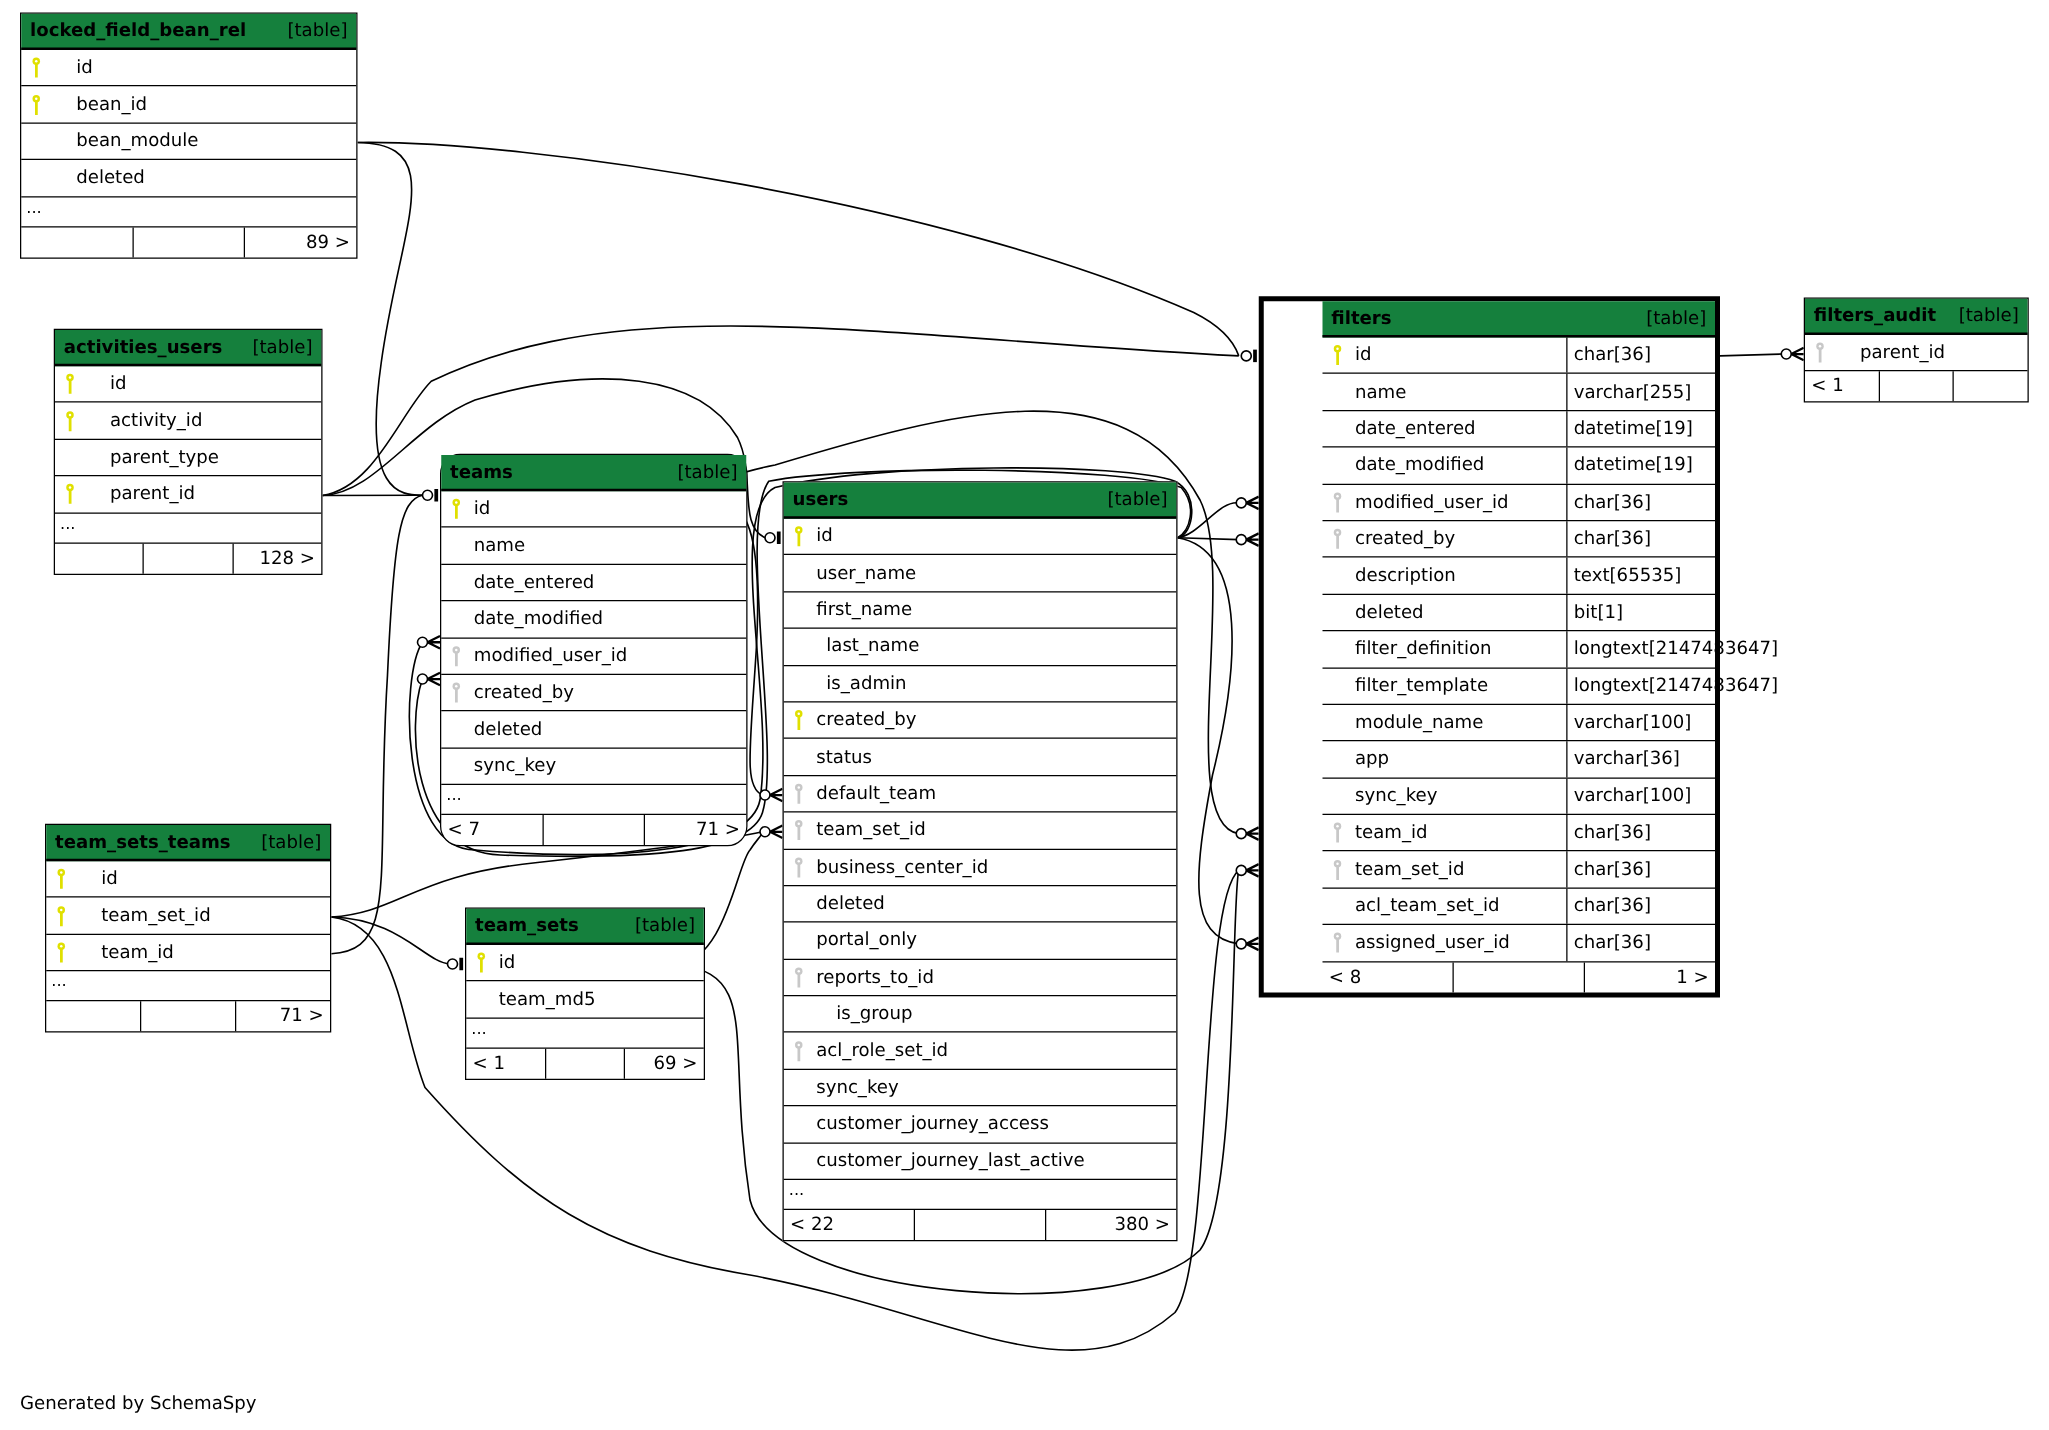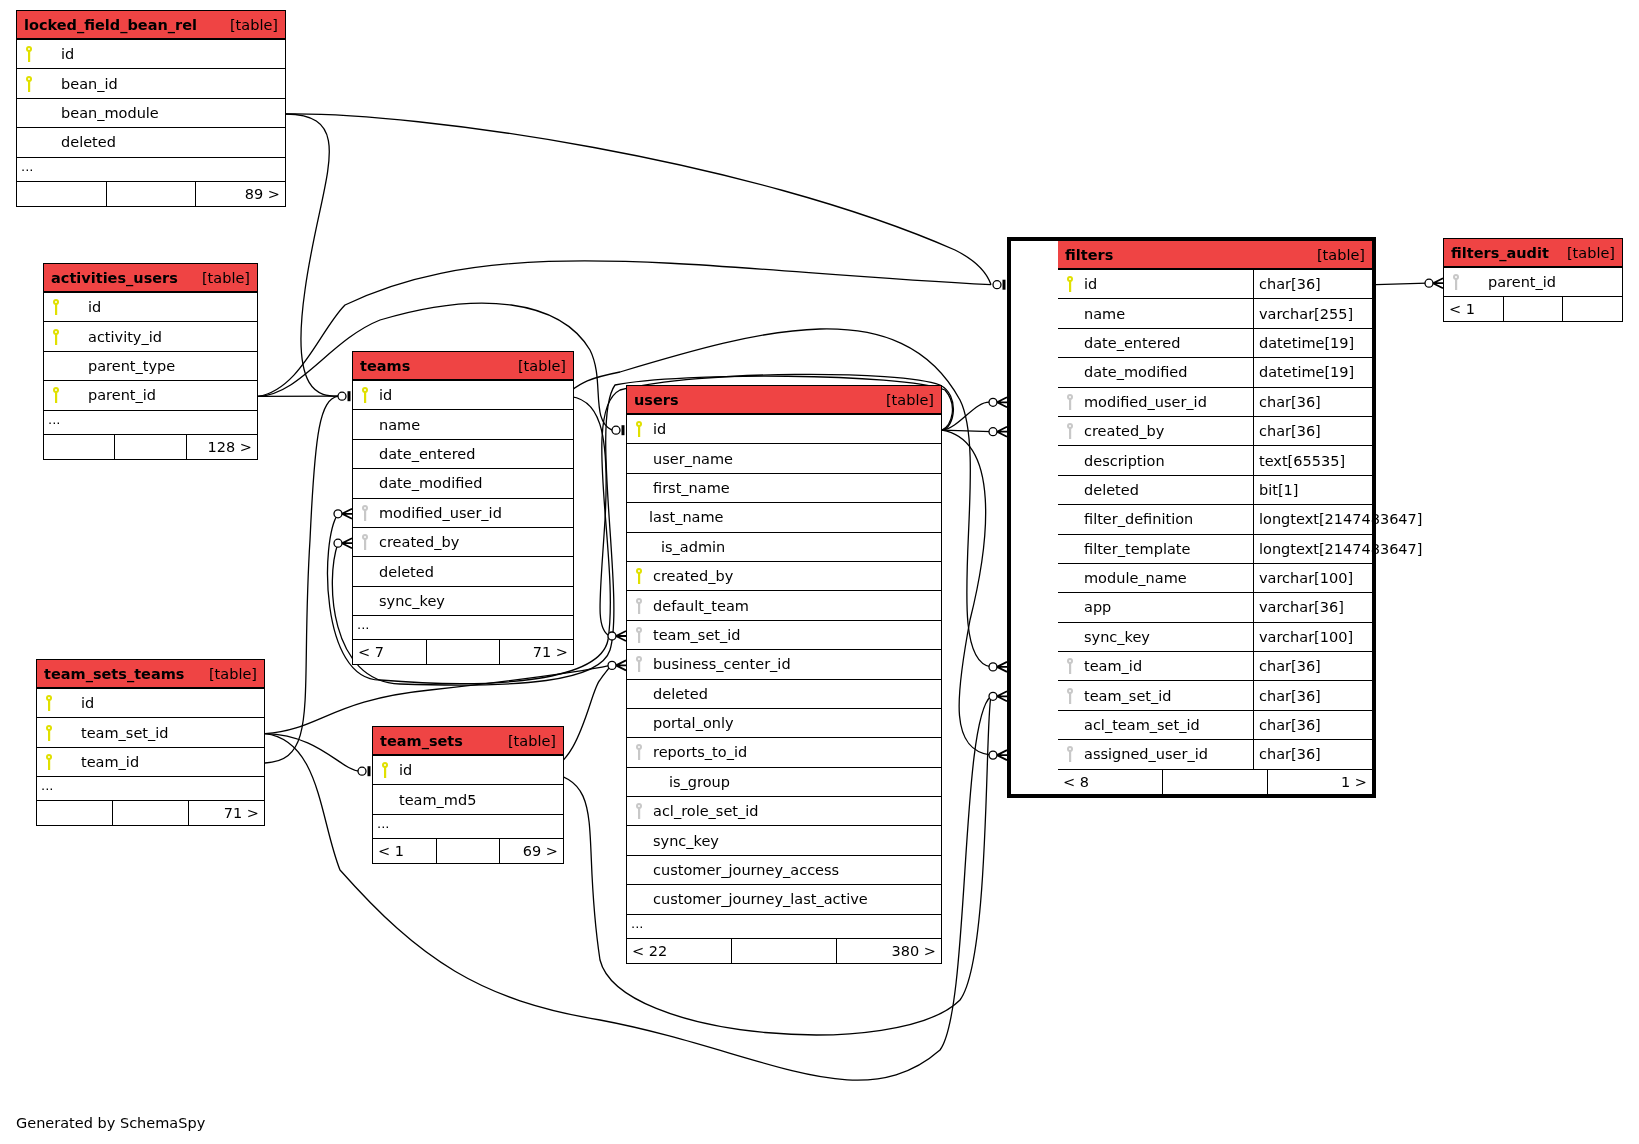--- a/index.html
+++ b/index.html
@@ -1,21 +1,21 @@
 <!DOCTYPE html>
 <html><head>
 <meta charset="utf-8">
 <style>
   html, body { margin:0; padding:0; background:#ffffff; }
   body { width:1639px; height:1144px; position:relative; overflow:hidden;
          font-family:"DejaVu Sans", sans-serif; font-size:14.5px; color:#000; }
   #edges { position:absolute; left:0; top:0; width:1639px; height:1144px; }
   .tbl { position:absolute; border:1.5px solid #000; background:#fff; box-sizing:border-box; }
   .tbl.focus { border:4px solid #000; }
-  .hdr { height:29px; background:#ef4444; border-bottom:2px solid #000; display:flex;
+  .hdr { height:29px; background:#15803d; border-bottom:2px solid #000; display:flex;
          justify-content:space-between; align-items:center; padding:0 7px; box-sizing:border-box; }
   .hdr .tname { font-weight:bold; }
   .row { height:29.4px; border-bottom:1.5px solid #000; display:flex; align-items:center;
          box-sizing:border-box; position:relative; }
   .row .key { width:14px; height:18px; display:inline-block; position:relative; margin-left:8px; }
   .row .col { white-space:nowrap; }
   .row .type { position:absolute; top:0; bottom:0; display:flex; align-items:center;
                border-left:1.5px solid #000; padding-left:5px; box-sizing:border-box; right:0; }
   .ellip { height:24px; border-bottom:1.5px solid #000; padding-left:4px; box-sizing:border-box;
            line-height:18px; font-size:13px; }
@@ -176,21 +176,21 @@
           </svg></span>
         <span class="col" style="margin-left:22px">parent_id</span>
       </div>
       <div class="ellip">...</div>
       <div class="foot">
         <div></div>
         <div></div>
         <div class="r">128 &gt;</div>
       </div>
     </div>
-    <div class="tbl" style="left: 352px; top: 351px; width: 222px;">
+    <div class="tbl" style="left: 352px; top: 363px; width: 246px; border-radius: 16px;">
       <div class="hdr">
         <span class="tname">teams</span>
         <span class="tkind">[table]</span>
       </div>
       <div class="row">
         <span class="key"><svg width="8" height="18" viewBox="0 0 8 18">
             <circle cx="4" cy="4" r="3" fill="#e0e000"></circle>
             <circle cx="4" cy="4" r="1" fill="#fff"></circle>
             <rect x="3" y="6" width="2.2" height="11" fill="#e0e000"></rect>
           </svg></span>
@@ -255,33 +255,37 @@
       <div class="row">
         <span class="key"></span>
         <span class="col" style="margin-left:4px">user_name</span>
       </div>
       <div class="row">
         <span class="key"></span>
         <span class="col" style="margin-left:4px">first_name</span>
       </div>
       <div class="row">
         <span class="key"></span>
-        <span class="col" style="margin-left:0">last_name</span>
+        <span class="col" style="margin-left:12px">last_name</span>
       </div>
       <div class="row">
         <span class="key"></span>
         <span class="col" style="margin-left:12px">is_admin</span>
       </div>
       <div class="row">
         <span class="key"><svg width="8" height="18" viewBox="0 0 8 18">
             <circle cx="4" cy="4" r="3" fill="#e0e000"></circle>
             <circle cx="4" cy="4" r="1" fill="#fff"></circle>
             <rect x="3" y="6" width="2.2" height="11" fill="#e0e000"></rect>
           </svg></span>
         <span class="col" style="margin-left:4px">created_by</span>
+      </div>
+      <div class="row">
+        <span class="key"></span>
+        <span class="col" style="margin-left:4px">status</span>
       </div>
       <div class="row">
         <span class="key"><svg width="8" height="18" viewBox="0 0 8 18">
             <circle cx="4" cy="4" r="3" fill="#c8c8c8"></circle>
             <circle cx="4" cy="4" r="1" fill="#fff"></circle>
             <rect x="3" y="6" width="2.2" height="11" fill="#c8c8c8"></rect>
           </svg></span>
         <span class="col" style="margin-left:4px">default_team</span>
       </div>
       <div class="row">

